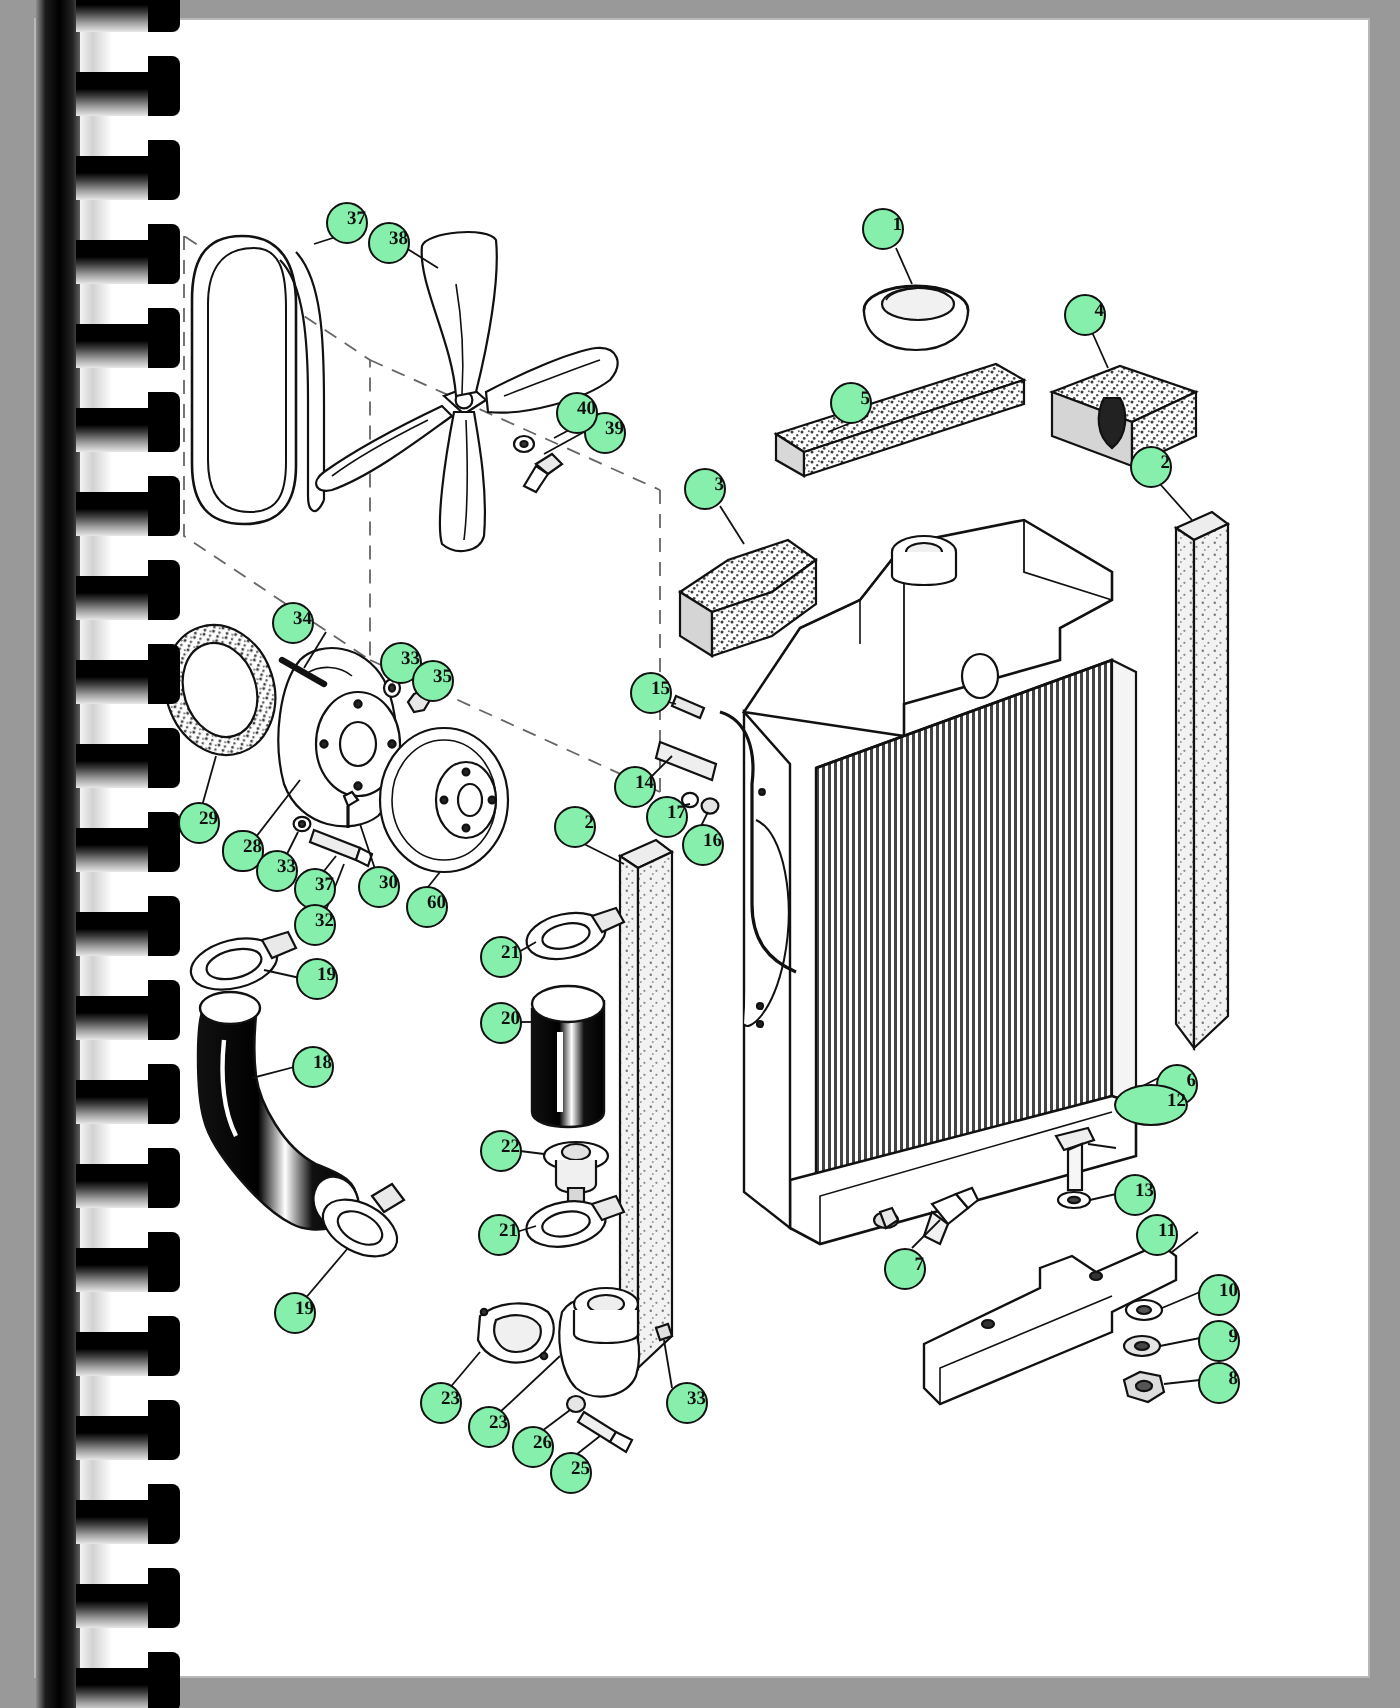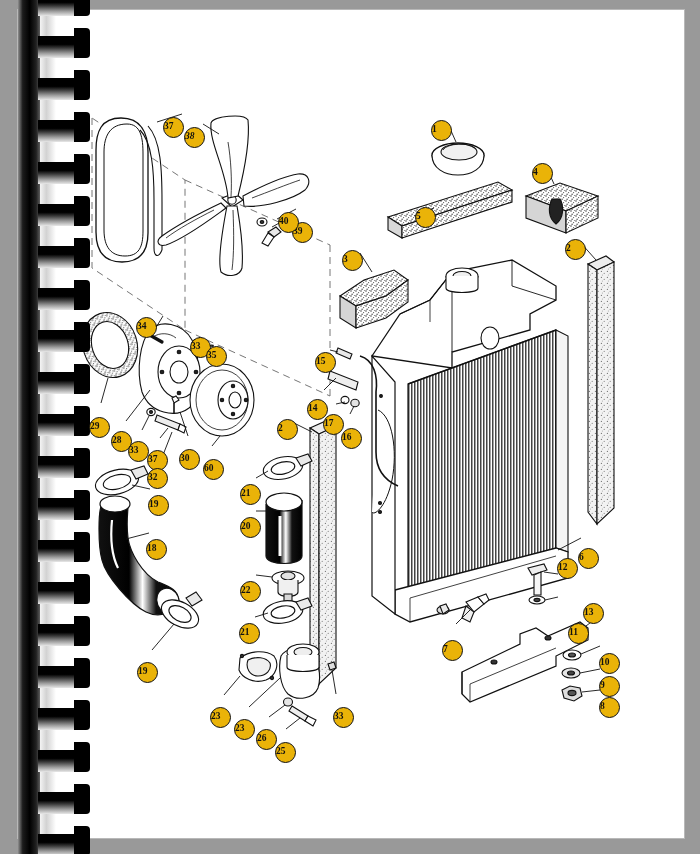--- a/index.html
+++ b/index.html
@@ -27,23 +27,23 @@
   .tooth .hook{position:absolute;left:36px;top:-8px;width:16px;height:30px;
       background:#000;border-radius:0 4px 4px 0;}
 
   
   #page-number{position:absolute;left:68px;top:38px;font-size:12px;
        font-weight:bold;color:#111;letter-spacing:.5px;}
 
   
   .svgwrap{position:absolute;left:0;top:0;width:700px;height:854px;}
   .balloon{position:absolute;width:19px;height:19px;border:1.4px solid #111;
-       border-radius:50%;background:#eab308;color:#111;font-size:9.5px;
-       line-height:17px;text-align:left;font-family:"Liberation Serif",serif;
-       font-weight:600;z-index:40;margin-top:16px;}
+       border-radius:50%;background:#86efac;color:#111;font-size:9.5px;
+       line-height:17px;text-align:right;font-family:"Liberation Serif",serif;
+       font-weight:600;z-index:40;}
 </style>
 </head>
 <body>
 
 <div id="stage">
 
   <div id="page">
     <div id="page-inner">
 
       <svg class="svgwrap" viewBox="0 0 700 854" style="left:-18px;top:-10px;" xmlns="http://www.w3.org/2000/svg">
@@ -443,47 +443,47 @@
       <div class="balloon" title="side-rail-left" style="left: 277px; top: 403px;">2</div>
       <div class="balloon" title="mounting-pad-lower" style="left: 342px; top: 234px;">3</div>
       <div class="balloon" title="mounting-pad-notched" style="left: 532px; top: 147px;">4</div>
       <div class="balloon" title="mounting-strip" style="left: 415px; top: 191px;">5</div>
       <div class="balloon" title="radiator-core-assembly" style="left: 578px; top: 532px;">6</div>
       <div class="balloon" title="drain-cock" style="left: 442px; top: 624px;">7</div>
       <div class="balloon" title="hex-nut" style="left: 599px; top: 681px;">8</div>
       <div class="balloon" title="lock-washer" style="left: 599px; top: 660px;">9</div>
       <div class="balloon" title="flat-washer" style="left: 599px; top: 637px;">10</div>
       <div class="balloon" title="radiator-support-bracket" style="left: 568px; top: 607px;">11</div>
-      <div class="balloon" title="cap-screw" style="left: 557px; top: 542px;">12</div>
-      <div class="balloon" title="lock-washer-upper" style="left: 583px; top: 587px;">13</div>
+      <div class="balloon" title="cap-screw" style="left: 557px; top: 542px; padding-left: 16px;">12</div>
+      <div class="balloon" title="lock-washer-upper" style="left: 557px; top: 587px;">13</div>
       <div class="balloon" title="overflow-tube" style="left: 307px; top: 383px;">14</div>
       <div class="balloon" title="clip" style="left: 315px; top: 336px;">15</div>
       <div class="balloon" title="washer-small" style="left: 341px; top: 412px; font-family: Liberation Serif, serif;">16</div>
       <div class="balloon" title="screw-small" style="left: 323px; top: 398px;">17</div>
       <div class="balloon" title="upper-radiator-hose" style="left: 146px; top: 523px;">18</div>
       <div class="balloon" title="hose-clamp-upper" style="left: 148px; top: 479px;">19</div>
       <div class="balloon" title="hose-clamp-lower" style="left: 137px; top: 646px;">19</div>
       <div class="balloon" title="lower-radiator-hose" style="left: 240px; top: 501px;">20</div>
       <div class="balloon" title="hose-clamp-a" style="left: 240px; top: 468px;">21</div>
       <div class="balloon" title="hose-clamp-b" style="left: 239px; top: 607px;">21</div>
       <div class="balloon" title="thermostat" style="left: 240px; top: 565px;">22</div>
       <div class="balloon" title="thermostat-housing" style="left: 234px; top: 703px;">23</div>
       <div class="balloon" title="stud" style="left: 333px; top: 691px;">33</div>
       <div class="balloon" title="cap-screw-housing" style="left: 275px; top: 726px;">25</div>
       <div class="balloon" title="lock-washer-housing" style="left: 256px; top: 713px;">26</div>
       <div class="balloon" title="water-outlet-gasket" style="left: 210px; top: 691px;">23</div>
-      <div class="balloon" title="water-pump-body" style="left: 111px; top: 415px;">28</div>
+      <div class="balloon" title="water-pump-body" style="left: 111px; top: 415px; border-radius: 10px;">28</div>
       <div class="balloon" title="water-pump-gasket" style="left: 89px; top: 401px;">29</div>
       <div class="balloon" title="cap-screw-pump" style="left: 179px; top: 433px;">30</div>
       <div class="balloon" title="cap-screw-pump-long" style="left: 147px; top: 434px;">37</div>
       <div class="balloon" title="lock-washer-pump" style="left: 147px; top: 452px;">32</div>
       <div class="balloon" title="washer-pump-a" style="left: 190px; top: 321px;">33</div>
       <div class="balloon" title="washer-pump-b" style="left: 128px; top: 425px;">33</div>
       <div class="balloon" title="pump-shaft" style="left: 136px; top: 301px;">34</div>
       <div class="balloon" title="nut-pump" style="left: 206px; top: 330px;">35</div>
       <div class="balloon" title="fan-pulley" style="left: 203px; top: 443px;">60</div>
       <div class="balloon" title="fan-belt" style="left: 163px; top: 101px;">37</div>
-      <div class="balloon" title="fan-blade-assembly" style="left: 184px; top: 111px; font-style: italic;">38</div>
+      <div class="balloon" title="fan-blade-assembly" style="left: 184px; top: 111px;">38</div>
       <div class="balloon" title="cap-screw-fan" style="left: 292px; top: 206px;">39</div>
       <div class="balloon" title="lock-washer-fan" style="left: 278px; top: 196px;">40</div>
     </div>
 
 </div>
 
 </body></html>

